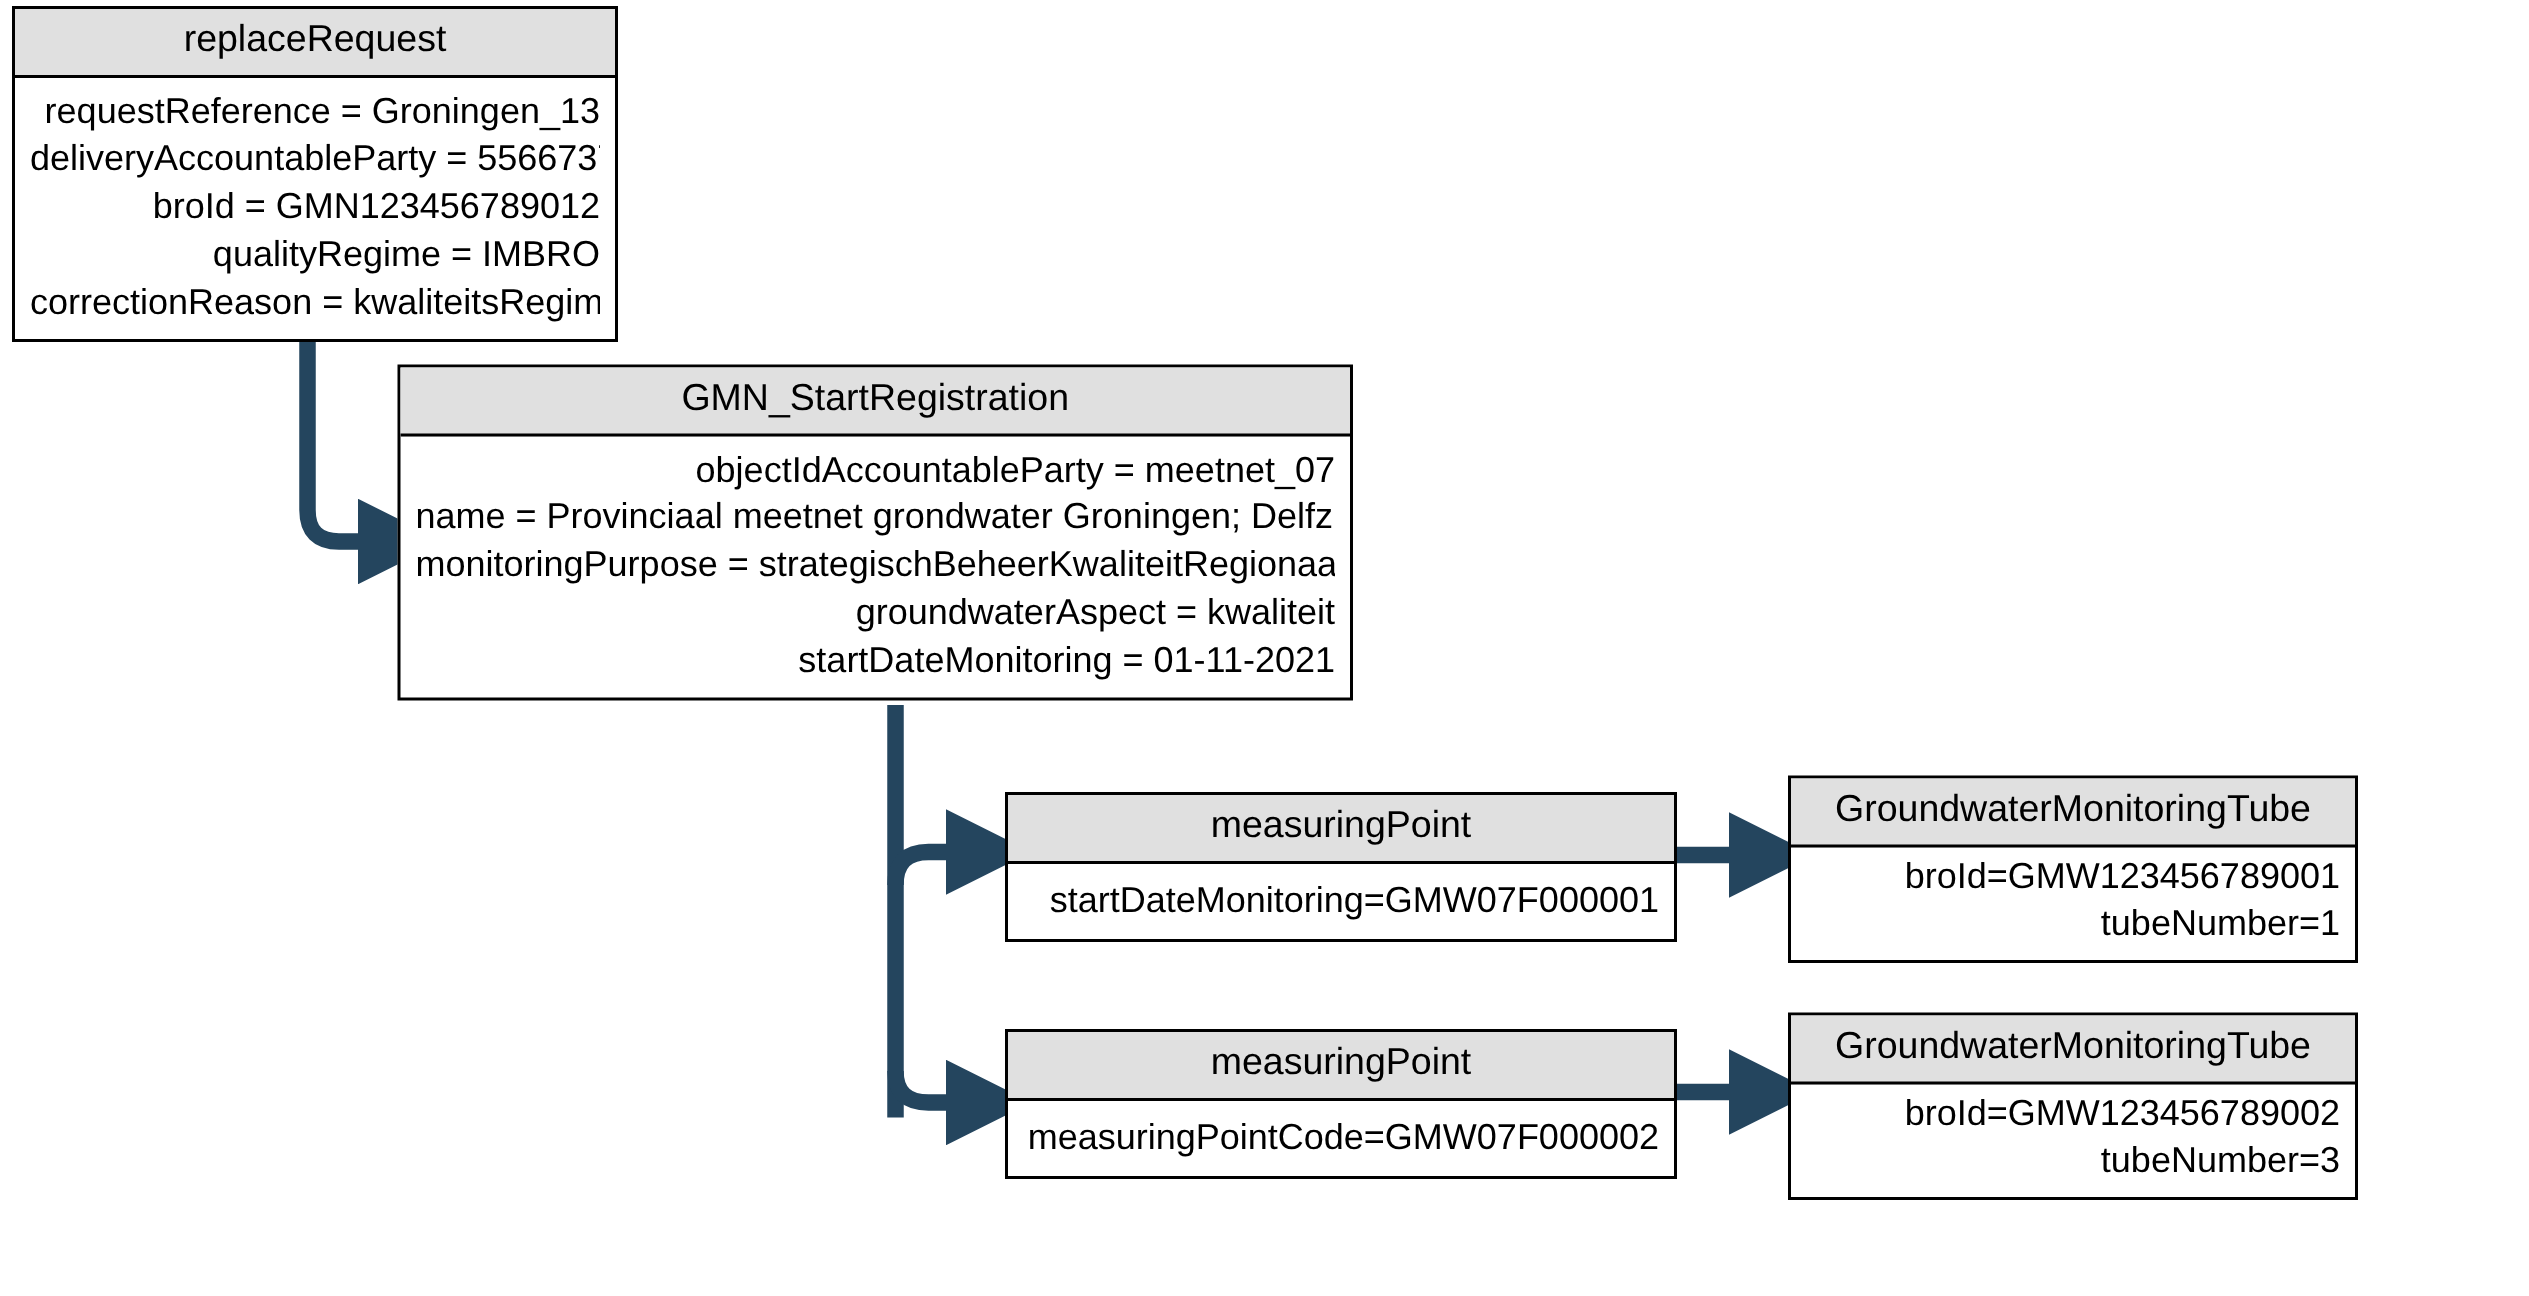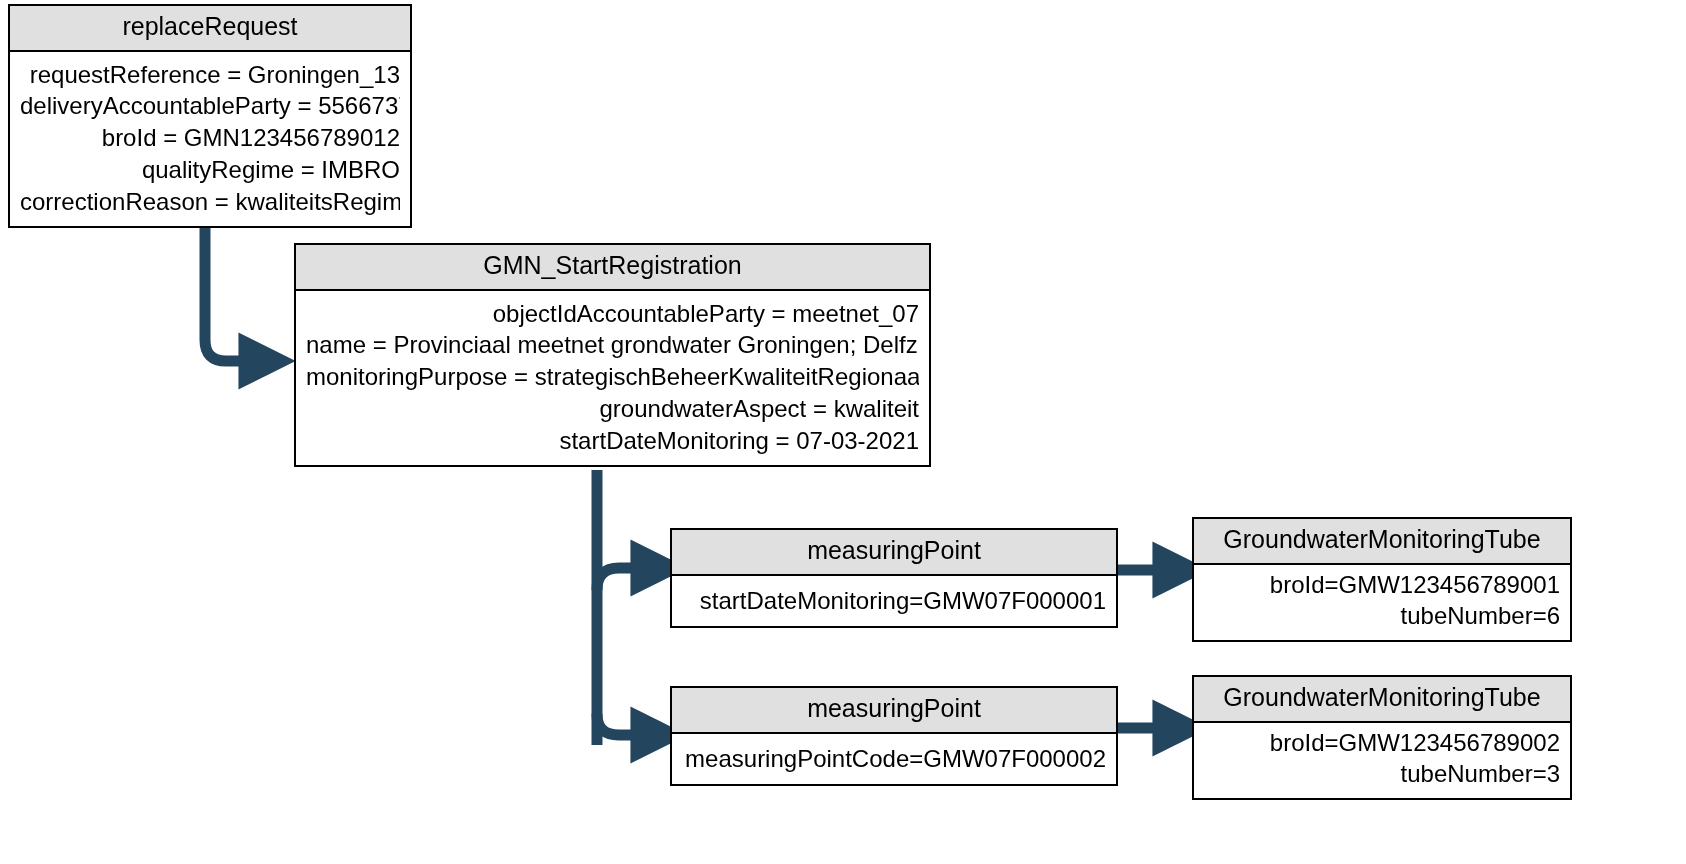--- a/index.html
+++ b/index.html
@@ -51,21 +51,21 @@
     font-size: 24px;
     line-height: 1.33;
     text-align: right;
   }
   .attr {
     white-space: nowrap;
     overflow: hidden;
   }
   
   #box-replace-request   { left: 8px;    top: 4px;   width: 404px; }
-  #box-gmn-start-reg     { left: 294px;  top: 243px; width: 637px; }
+  #box-gmn-start-reg     { left: 265px;  top: 243px; width: 637px; }
   #box-measuring-point-1 { left: 670px;  top: 528px; width: 448px; }
   #box-measuring-point-2 { left: 670px;  top: 686px; width: 448px; }
   #box-tube-1            { left: 1192px; top: 517px; width: 380px; }
   #box-tube-2            { left: 1192px; top: 675px; width: 380px; }
   #box-tube-1 .uml-body, #box-tube-2 .uml-body { padding-top: 4px; }
   #box-measuring-point-1 .uml-body,
   #box-measuring-point-2 .uml-body { padding: 9px 10px 10px 10px; }
 </style>
 </head>
 <body>
@@ -103,21 +103,21 @@
     </div>
   </div>
 
   <div class="uml-box" id="box-gmn-start-reg">
     <div class="uml-header">GMN_StartRegistration</div>
     <div class="uml-body">
       <div class="attr">objectIdAccountableParty = meetnet_07</div>
       <div class="attr">name = Provinciaal meetnet grondwater Groningen; Delfzijl</div>
       <div class="attr">monitoringPurpose = strategischBeheerKwaliteitRegionaal</div>
       <div class="attr">groundwaterAspect = kwaliteit</div>
-      <div class="attr">startDateMonitoring = 07-03-2021</div>
+      <div class="attr">startDateMonitoring = 01-11-2021</div>
     </div>
   </div>
 
   <div class="uml-box" id="box-measuring-point-1">
     <div class="uml-header">measuringPoint</div>
     <div class="uml-body">
       <div class="attr">startDateMonitoring=GMW07F000001</div>
     </div>
   </div>
 
@@ -125,21 +125,21 @@
     <div class="uml-header">measuringPoint</div>
     <div class="uml-body">
       <div class="attr">measuringPointCode=GMW07F000002</div>
     </div>
   </div>
 
   <div class="uml-box" id="box-tube-1">
     <div class="uml-header">GroundwaterMonitoringTube</div>
     <div class="uml-body">
       <div class="attr">broId=GMW123456789001</div>
-      <div class="attr">tubeNumber=6</div>
+      <div class="attr">tubeNumber=1</div>
     </div>
   </div>
 
   <div class="uml-box" id="box-tube-2">
     <div class="uml-header">GroundwaterMonitoringTube</div>
     <div class="uml-body">
       <div class="attr">broId=GMW123456789002</div>
       <div class="attr">tubeNumber=3</div>
     </div>
   </div>

